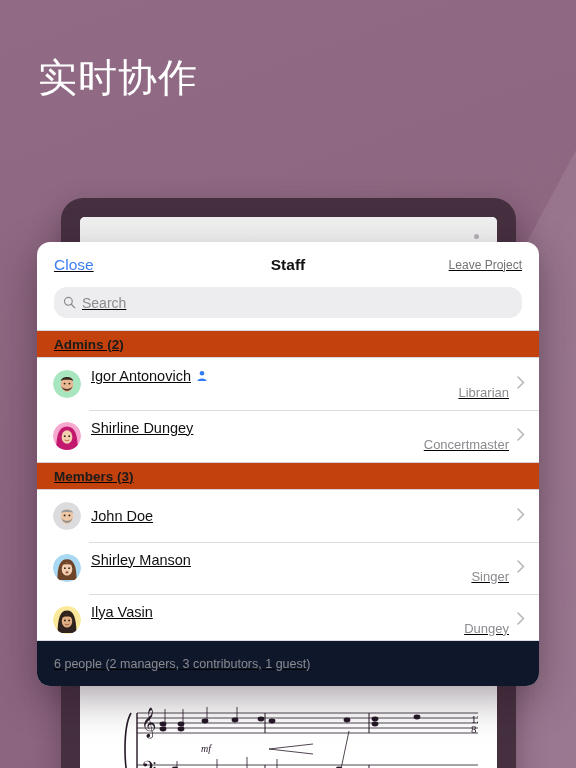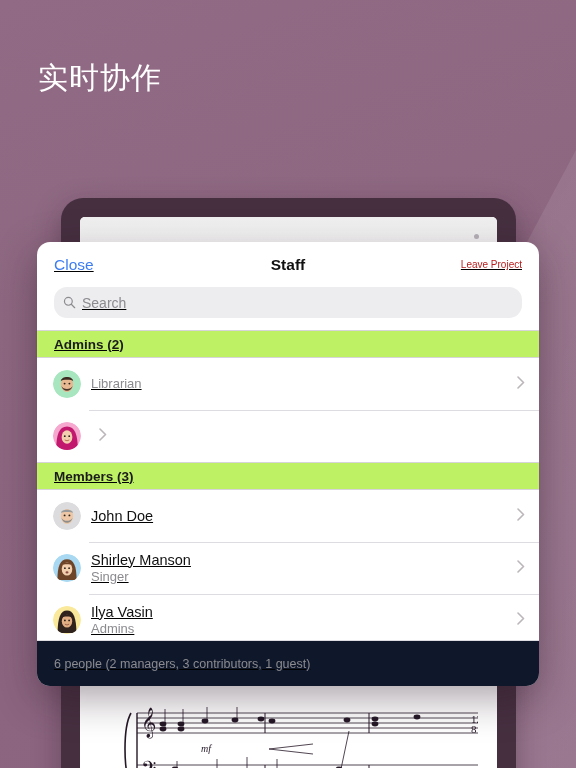--- a/index.html
+++ b/index.html
@@ -17,21 +17,21 @@
   }
   #backdrop-sheen{
     position:absolute; right:0; top:150px; width:330px; height:620px;
     background:linear-gradient(to bottom right, rgba(255,255,255,0.00) 0%, rgba(255,255,255,0.10) 55%, rgba(255,255,255,0.13) 100%);
     clip-path:polygon(100% 0%, 100% 100%, 0% 100%);
     pointer-events:none;
   }
 
   #hero-title{
     position:absolute; left:38px; top:56px;
-    font-size:30px; line-height:44px; color:#ffffff;
+    font-size:39px; line-height:44px; color:#ffffff;
     letter-spacing:1px; font-weight:400;
   }
 
   
   #tablet{
     position:absolute; left:61px; top:198px; width:455px; height:600px;
     background:#463040;
     border-radius:22px 22px 0 0;
     box-shadow:0 10px 28px rgba(40,20,35,0.35);
   }
@@ -70,39 +70,39 @@
   #modal-nav{
     position:relative; height:45px; flex:0 0 45px;
     display:flex; align-items:center; padding:0 17px;
   }
   #close-btn{ font-size:15.5px; color:#3d7df2; cursor:pointer; }
   #modal-title{
     position:absolute; left:0; right:0; text-align:center;
     font-size:15.5px; font-weight:bold; color:#111;
     pointer-events:none;
   }
-  #leave-btn{ margin-left:auto; font-size:10px; color:#b91c1c; cursor:pointer; }
+  #leave-btn{ margin-left:auto; font-size:12px; color:#737373; cursor:pointer; }
 
   
   #search-wrap{ flex:0 0 43px; padding:0 17px 11px; }
   #search-field{
     height:31px; background:#ededef; border-radius:13px;
     display:flex; align-items:center; padding:0 9px; gap:6px;
   }
   #search-field svg{ flex:0 0 auto; }
   #search-input{
     border:0; outline:0; background:transparent; width:100%;
     font-family:"Liberation Sans", sans-serif; font-size:14px; color:#111;
   }
   #search-input::placeholder{ color:#8b8b90; }
 
   
   #list{ flex:1 1 auto; overflow:hidden; }
   .section-header{
-    background:#bef264; height:28px; display:flex; align-items:center;
+    background:#c2410c; height:28px; display:flex; align-items:center;
     padding:0 17px; font-size:13.5px; font-weight:bold; color:#1b1b1b;
     border-top:0.5px solid #d6d4d8;
     border-bottom:0.5px solid #d6d4d8;
   }
   .row{
     height:52px; display:flex; align-items:center; padding:0 14px 0 16px;
     background:#ffffff; position:relative; cursor:pointer;
   }
   .row + .row::before{
     content:""; position:absolute; left:52px; right:0; top:0;
@@ -110,21 +110,21 @@
   }
   .avatar{
     flex:0 0 28px; width:28px; height:28px; border-radius:50%;
     margin-right:10px; position:relative; overflow:hidden;
   }
   .row-text{ flex:1 1 auto; min-width:0; }
   .row-name{
     font-size:14.5px; color:#111; line-height:17px;
     display:flex; align-items:center; gap:5px;
   }
-  .row-sub{ font-size:13px; color:#8b8b90; line-height:16px; margin-top:0; }
+  .row-sub{ font-size:13px; color:#8b8b90; line-height:16px; margin-top:0;text-align:right; }
   .admin-badge{ display:inline-flex; }
   .chevron{ flex:0 0 auto; margin-left:8px; opacity:.45; }
 
   
   #modal-footer{
     flex:0 0 46px; display:flex; align-items:center; padding:0 17px;
     font-size:12.5px; color:#8b8b90;
     border-top:0.5px solid #dddce0;
     background:#0f172a;
   }
@@ -249,39 +249,54 @@
         <svg width="28" height="28" viewBox="0 0 28 28">
           <circle cx="14" cy="14" r="14" fill="#a8e6bf"></circle>
           <ellipse cx="14" cy="14.5" rx="6.2" ry="7.6" fill="#e8b892"></ellipse>
           <path d="M7.8 11.2 C8.2 5.6, 19.8 5.6, 20.2 11.2 C19 9.4, 9 9.4, 7.8 11.2 Z" fill="#3b2a21"></path>
           <path d="M8.4 16 C9.6 22.4, 18.4 22.4, 19.6 16 C18 20, 10 20, 8.4 16 Z" fill="#4a362a"></path>
           <circle cx="11.6" cy="13.6" r="0.95" fill="#2b2118"></circle>
           <circle cx="16.4" cy="13.6" r="0.95" fill="#2b2118"></circle>
         </svg>
       </div>
       <div class="row-text">
+        <div class="row-name">
+          <span>Igor Antonovich</span>
+          <span class="admin-badge">
+            <svg width="12" height="12" viewBox="0 0 12 12">
+              <circle cx="6" cy="3.2" r="2.3" fill="#2f7cf6"></circle>
+              <path d="M1.4 11 C1.4 7.6, 10.6 7.6, 10.6 11 Z" fill="#2f7cf6"></path>
+            </svg>
+          </span>
+        </div>
         <div class="row-sub">Librarian</div>
       </div>
       <span class="chevron">
         <svg width="8" height="13" viewBox="0 0 8 13">
             <polyline points="1,1 6.5,6.5 1,12" fill="none" stroke="#6b5f68" stroke-width="1.6" stroke-linecap="round" stroke-linejoin="round"></polyline>
           </svg>
       </span>
     </div>
 
     <div class="row">
       <div class="avatar">
         <svg width="28" height="28" viewBox="0 0 28 28">
           <circle cx="14" cy="14" r="14" fill="#f6a8cf"></circle>
           <path d="M3.2 28 C3.2 13, 6 4.6, 14 4.6 C22 4.6, 24.8 13, 24.8 28 Z" fill="#c2186e"></path>
           <ellipse cx="14" cy="15" rx="5.4" ry="6.8" fill="#f2cfae"></ellipse>
           <circle cx="11.8" cy="14.2" r="0.9" fill="#2b2118"></circle>
           <circle cx="16.2" cy="14.2" r="0.9" fill="#2b2118"></circle>
           <path d="M12 18.2 Q14 19.6, 16 18.2" fill="none" stroke="#a8603f" stroke-width="0.8" stroke-linecap="round"></path>
         </svg>
+      </div>
+      <div class="row-text">
+        <div class="row-name">
+          <span>Shirline Dungey</span>
+        </div>
+        <div class="row-sub">Concertmaster</div>
       </div>
       <span class="chevron">
         <svg width="8" height="13" viewBox="0 0 8 13">
             <polyline points="1,1 6.5,6.5 1,12" fill="none" stroke="#6b5f68" stroke-width="1.6" stroke-linecap="round" stroke-linejoin="round"></polyline>
           </svg>
       </span>
     </div>
 
     <div class="section-header">Members (3)</div>
 
@@ -342,21 +357,21 @@
           <path d="M8.9 11.6 C9.7 7.6, 18.3 7.6, 19.1 11.6 C17.5 10, 10.5 10, 8.9 11.6 Z" fill="#30231d"></path>
           <circle cx="11.9" cy="14.4" r="0.9" fill="#241a14"></circle>
           <circle cx="16.1" cy="14.4" r="0.9" fill="#241a14"></circle>
           <path d="M12.2 18.4 Q14 19.8, 15.8 18.4" fill="none" stroke="#8d4b42" stroke-width="0.8" stroke-linecap="round"></path>
         </svg>
       </div>
       <div class="row-text">
         <div class="row-name">
           <span>Ilya Vasin</span>
         </div>
-        <div class="row-sub">Admins</div>
+        <div class="row-sub">Dungey</div>
       </div>
       <span class="chevron">
         <svg width="8" height="13" viewBox="0 0 8 13">
             <polyline points="1,1 6.5,6.5 1,12" fill="none" stroke="#6b5f68" stroke-width="1.6" stroke-linecap="round" stroke-linejoin="round"></polyline>
           </svg>
       </span>
     </div>
 
   </div>
 

